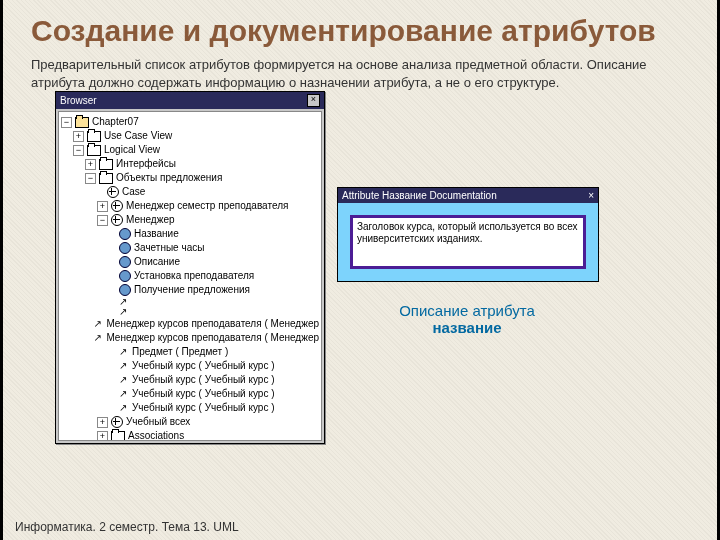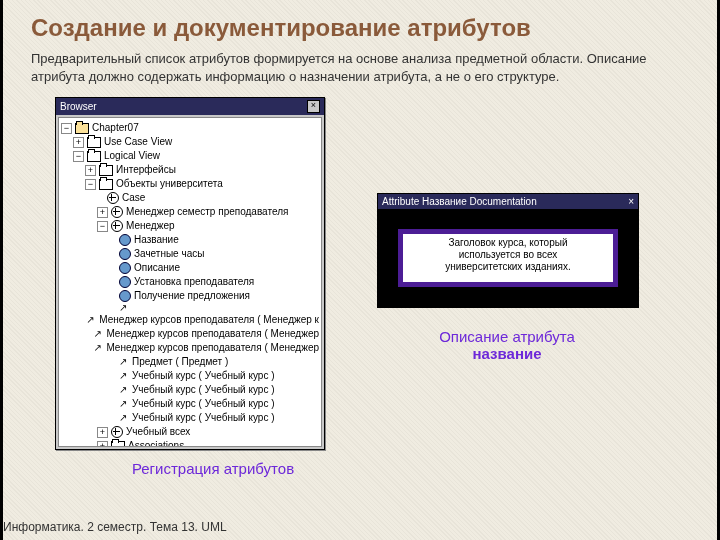--- a/index.html
+++ b/index.html
@@ -14,34 +14,34 @@
     box-sizing: border-box;
     border-left: 3px solid #000;
     border-right: 3px solid #000;
     overflow: hidden;
   }
   .content {
     padding: 14px 28px 0 28px;
   }
   h1 {
     margin: 0 0 8px 0;
-    font-size: 24px;
+    font-size: 30px;
     font-weight: bold;
     color: #8a5a3a;
   }
   .desc {
     font-size: 13px;
     color: #333;
     line-height: 1.35;
-    margin-bottom: 12px;
+    margin-bottom: 0;
     max-width: 640px;
   }
   .figures {
     display: flex;
-    gap: 30px;
+    gap: 12px;
     align-items: flex-start;
   }
 
   
   .win {
     width: 268px;
     background: #c8c8c8;
     border: 1px solid #000;
     box-shadow: 1px 1px 0 #888;
     font-size: 10px;
@@ -115,49 +115,48 @@
   .ico.link {
     width:10px;height:10px;
   }
   .ico.link::after{content:"↗";font-size:10px;position:absolute;top:-2px;left:0;}
   .in { display:inline-block; }
 
   
   .right-col { margin-top: 96px; }
   .docwin {
     width: 260px;
-    background:#000000;
+    background:#7dd3fc;
     border:1px solid #000;
     font-size:10px;
-    text-align:center;
   }
   .doc-title {
     background:#2a2a5a;color:#fff;font-size:10px;padding:2px 4px;
     display:flex;justify-content:space-between;align-items:center;
   }
   .doc-body {
-    background:#fff;border:5px solid #4c1d95;margin:20px;height:42px;
-    padding:3px 20px;font-size:10px;line-height:12px;
+    background:#fff;border:3px solid #4c1d95;margin:12px;height:42px;
+    padding:3px 4px;font-size:10px;line-height:12px;
     font-family: Tahoma, Arial, sans-serif;
   }
 
   .caption {
     font-size: 15px;
-    color:#6d28d9;
+    color:#0369a1;
     margin-top: 10px;
     text-align:center;
   }
   .caption.left { width:268px; margin-left:24px; }
   .caption.right { width:260px; text-align:center; margin-top:20px;}
   .caption .bold { font-weight:bold; display:block; }
 
   .footer {
     position:absolute;
     bottom:6px;
-    left:0;
+    left:12px;
     font-size:12px;
     color:#333;
   }
 </style>
 </head>
 <body>
 
 <div class="content">
   <h1>Создание и документирование атрибутов</h1>
   <div class="desc">Предварительный список атрибутов формируется на основе анализа предметной области. Описание атрибута должно содержать информацию о назначении атрибута, а не о его структуре.</div>
@@ -191,21 +190,21 @@
           <div class="row">
               <span class="in" style="width:24px"></span>
               <span class="exp">+</span>
               <span class="ico pkg"></span>
               <span>Интерфейсы</span>
             </div>
           <div class="row">
               <span class="in" style="width:24px"></span>
               <span class="exp">−</span>
               <span class="ico pkg"></span>
-              <span>Объекты университета</span>
+              <span>Объекты предложения</span>
             </div>
           <div class="row">
               <span class="in" style="width:46px"></span>
               <span class="ico cls"></span>
               <span>Case</span>
             </div>
           <div class="row">
               <span class="in" style="width:36px"></span>
               <span class="exp">+</span>
               <span class="ico cls"></span>
@@ -242,21 +241,20 @@
               <span class="ico attr"></span>
               <span>Получение предложения</span>
             </div>
           <div class="row">
               <span class="in" style="width:58px"></span>
               <span class="ico link"></span>
             </div>
           <div class="row">
               <span class="in" style="width:58px"></span>
               <span class="ico link"></span>
-              <span>Менеджер курсов преподавателя ( Менеджер к</span>
             </div>
           <div class="row">
               <span class="in" style="width:58px"></span>
               <span class="ico link"></span>
               <span>Менеджер курсов преподавателя ( Менеджер</span>
             </div>
           <div class="row">
               <span class="in" style="width:58px"></span>
               <span class="ico link"></span>
               <span>Менеджер курсов преподавателя ( Менеджер</span>
@@ -294,21 +292,20 @@
             </div>
           <div class="row">
               <span class="in" style="width:36px"></span>
               <span class="exp">+</span>
               <span class="ico pkg"></span>
               <span>Associations</span>
             </div>
 
         </div>
       </div>
-      <div class="caption left">Регистрация атрибутов</div>
     </div>
 
     <div class="right-col">
       <div class="docwin">
         <div class="doc-title">
           <span>Attribute Название Documentation</span>
           <span class="close">×</span>
         </div>
         <div class="doc-body">Заголовок курса, который используется во всех университетских изданиях.</div>
       </div>

